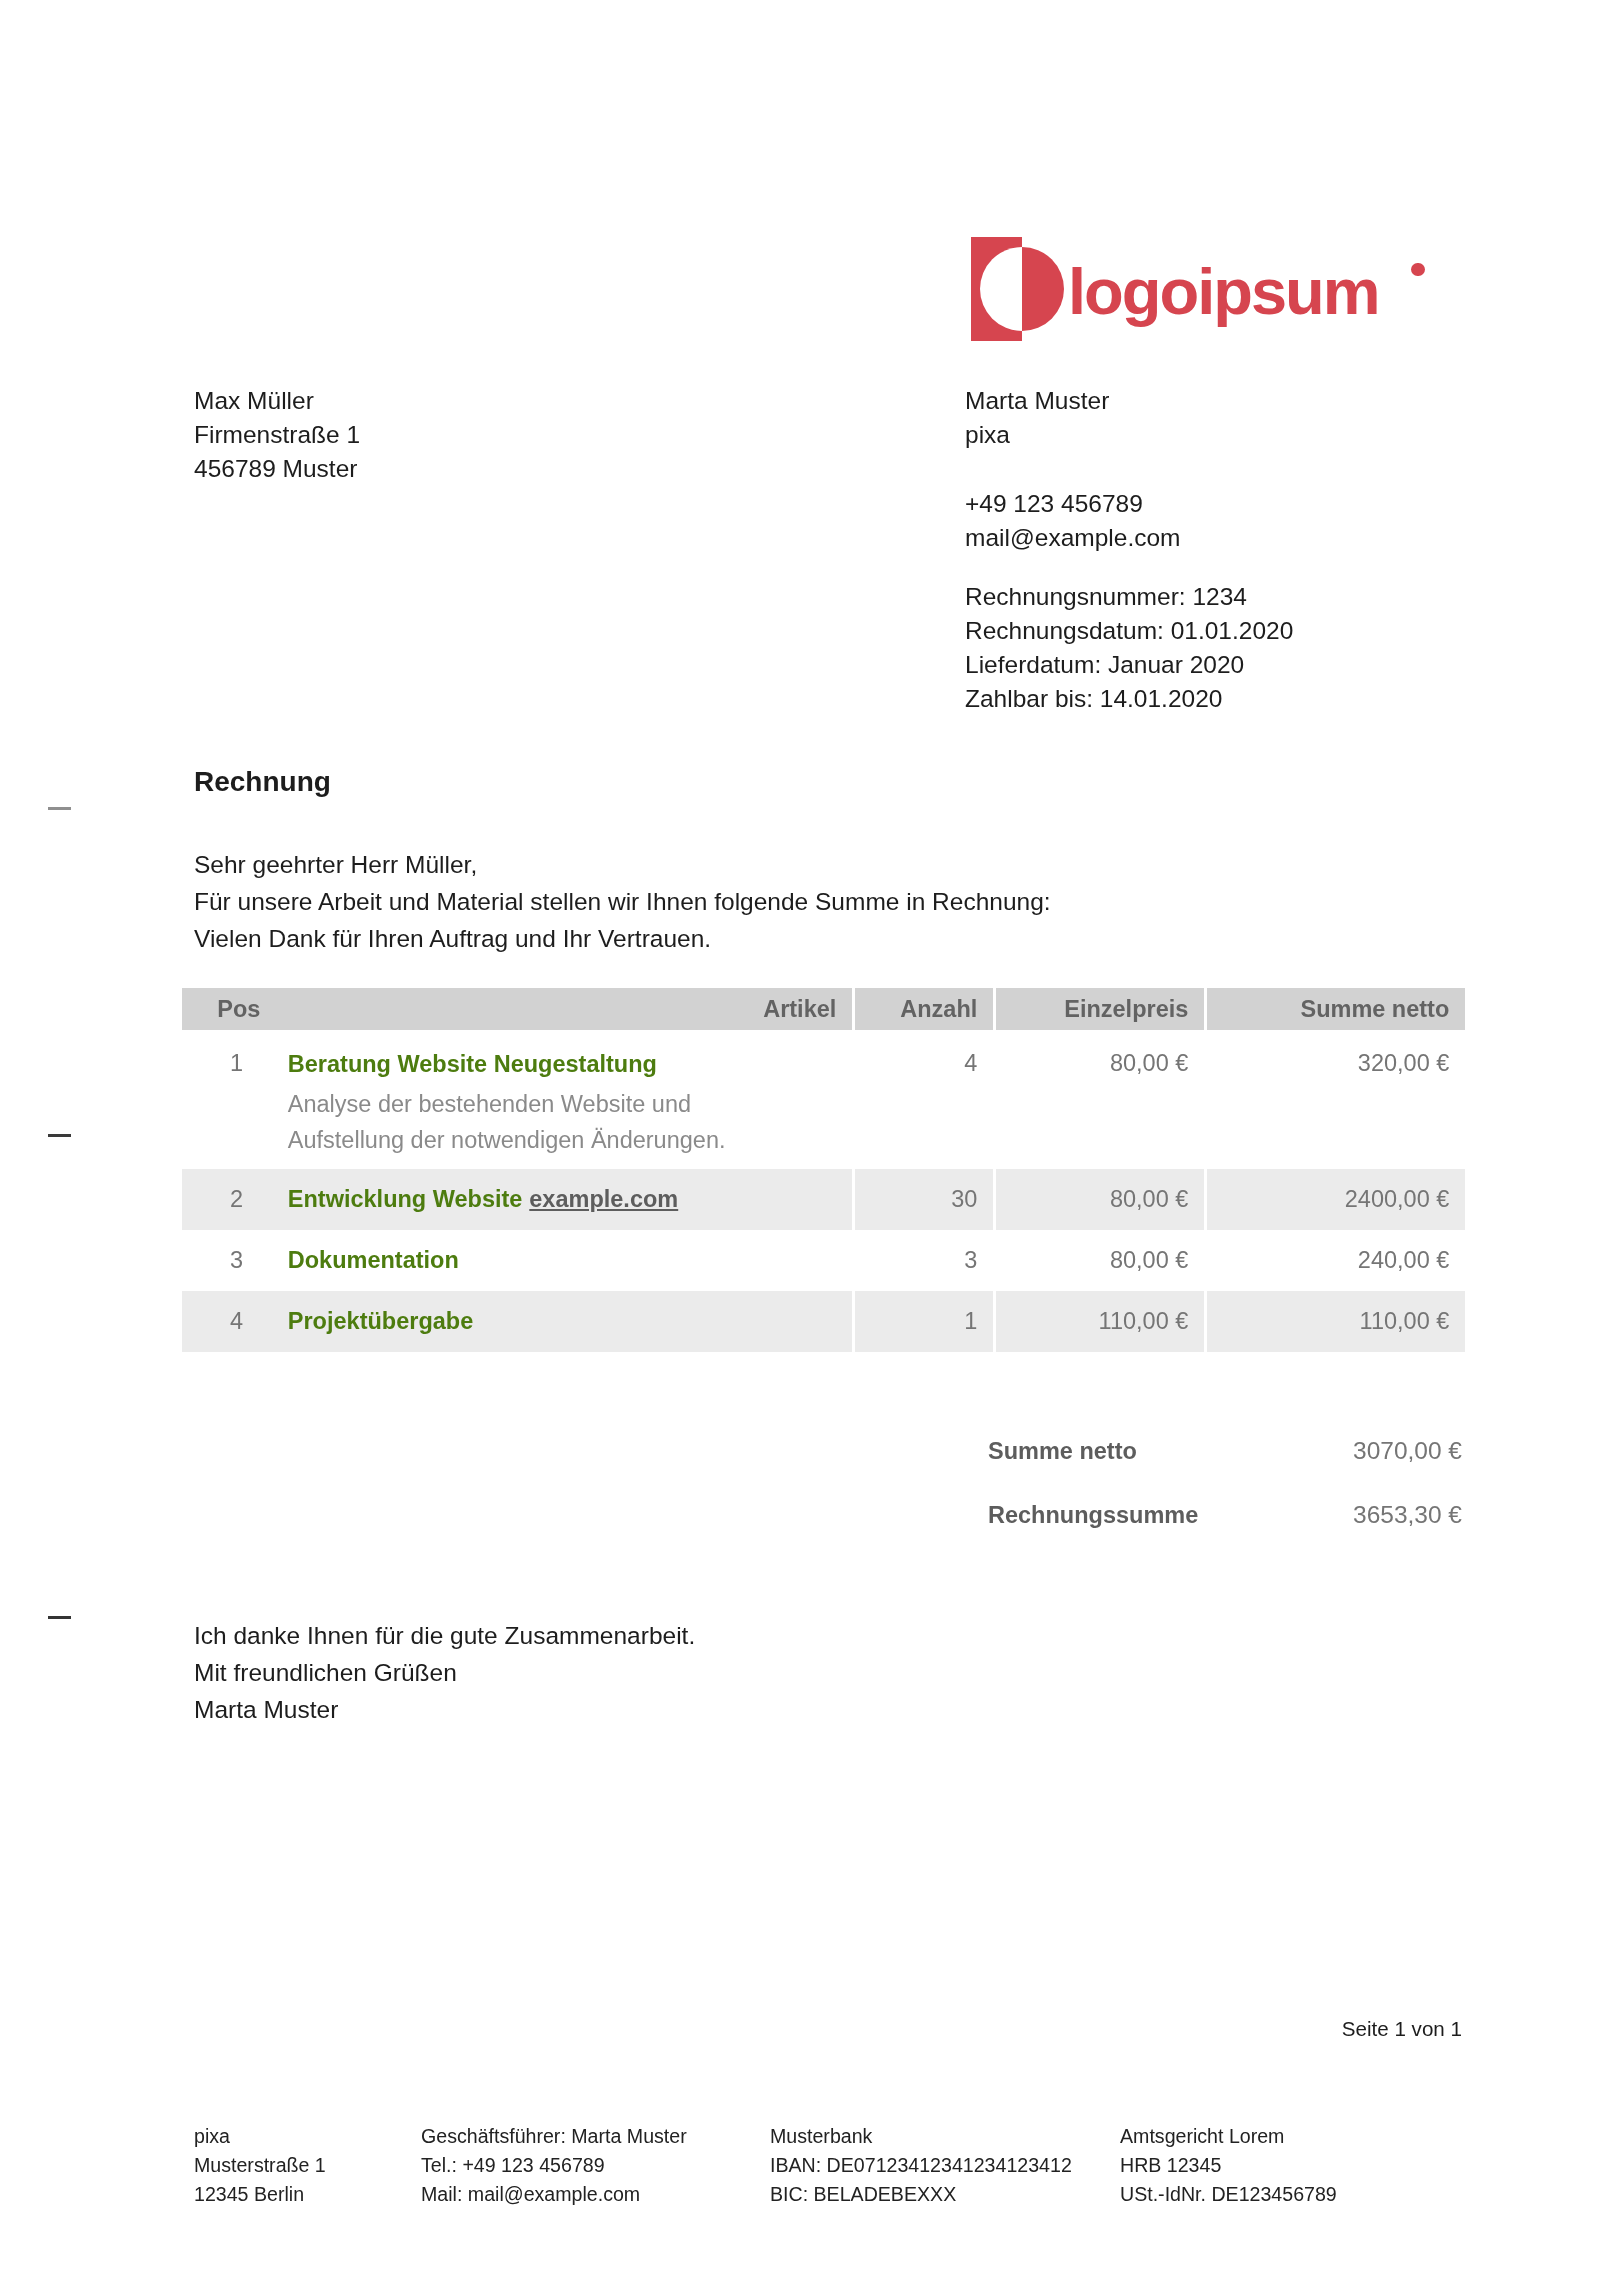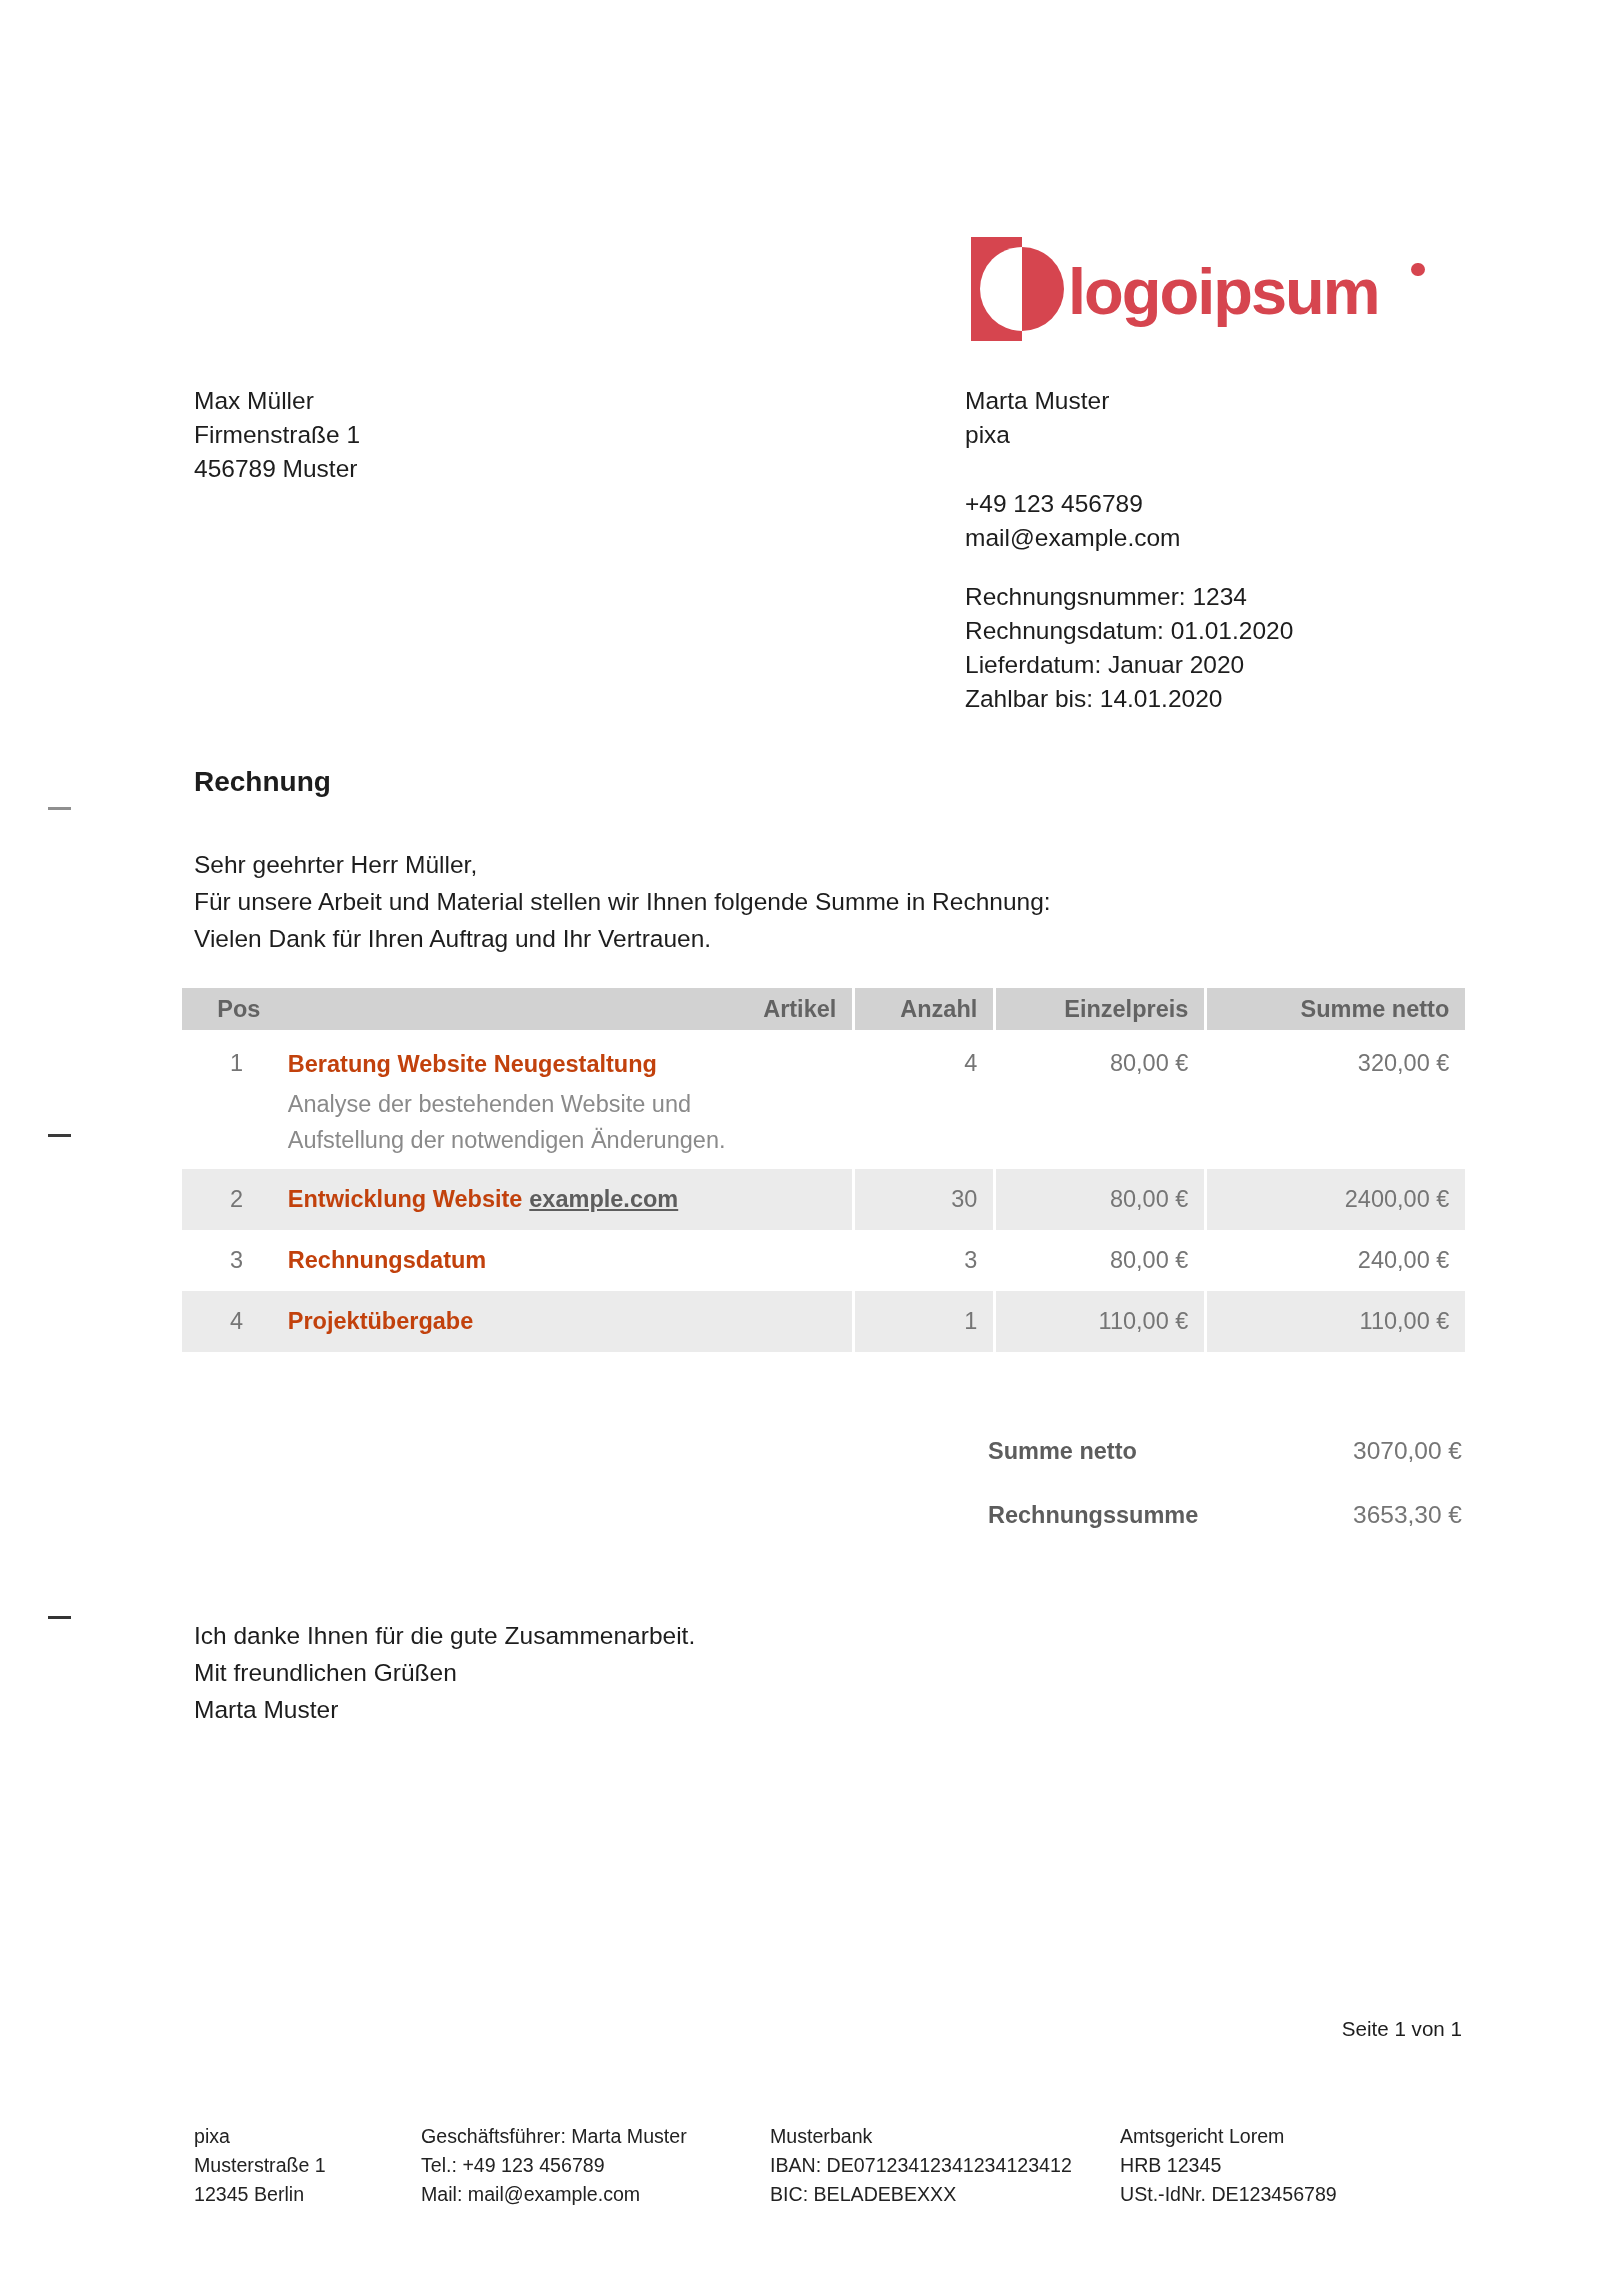--- a/index.html
+++ b/index.html
@@ -57,21 +57,21 @@
   td { color:#757575; }
   td.c-pos { text-align:right; padding-right:33px; }
   td.c-art { text-align:left; padding-left:11.8px; }
   td.c-qty, td.c-unit, td.c-sum { text-align:right; padding-right:15.7px; }
 
   tr.r-plain td { height:61px; vertical-align:middle; }
   tr.r-tall  td { height:139px; vertical-align:top; padding-top:19.6px; }
   tr.r-grey  td { background:#ebebeb; }
   tr.r-white td { background:#ffffff; }
 
-  .item-title { font-weight:700; color:#c2410c; font-size:23.5px; line-height:29px; }
+  .item-title { font-weight:700; color:#4d7c0f; font-size:23.5px; line-height:29px; }
   .item-link  { font-weight:700; color:#5d5d5d; text-decoration:underline; margin-left:6.9px; cursor:pointer; }
   .item-desc  { color:#8a8a8a; font-size:23.5px; line-height:36px; max-width:470px; margin-top:7.8px; }
 
   
   .totals { position:absolute; left:988px; top:1419px; width:474px; }
   .total-row { height:64px; display:flex; justify-content:space-between; align-items:center; }
   .total-label { font-size:23.5px; font-weight:700; color:#5d5d5d; }
   .total-value { font-size:24.5px; color:#757575; }
 
   
@@ -161,21 +161,21 @@
         <td class="c-art">
           <span class="item-title">Entwicklung Website</span><span class="item-link">example.com</span>
         </td>
         <td class="c-qty sep">30</td>
         <td class="c-unit sep">80,00 €</td>
         <td class="c-sum sep">2400,00 €</td>
       </tr>
       <tr class="r-plain r-white">
         <td class="c-pos">3</td>
         <td class="c-art">
-          <span class="item-title">Rechnungsdatum</span>
+          <span class="item-title">Dokumentation</span>
         </td>
         <td class="c-qty sep">3</td>
         <td class="c-unit sep">80,00 €</td>
         <td class="c-sum sep">240,00 €</td>
       </tr>
       <tr class="r-plain r-grey">
         <td class="c-pos">4</td>
         <td class="c-art">
           <span class="item-title">Projektübergabe</span>
         </td>

